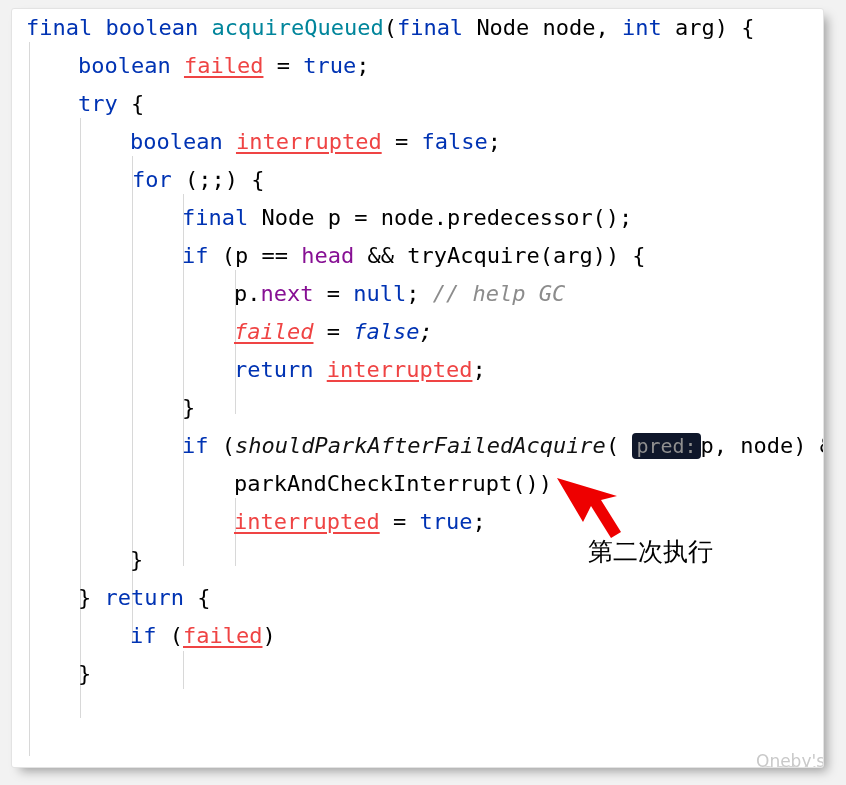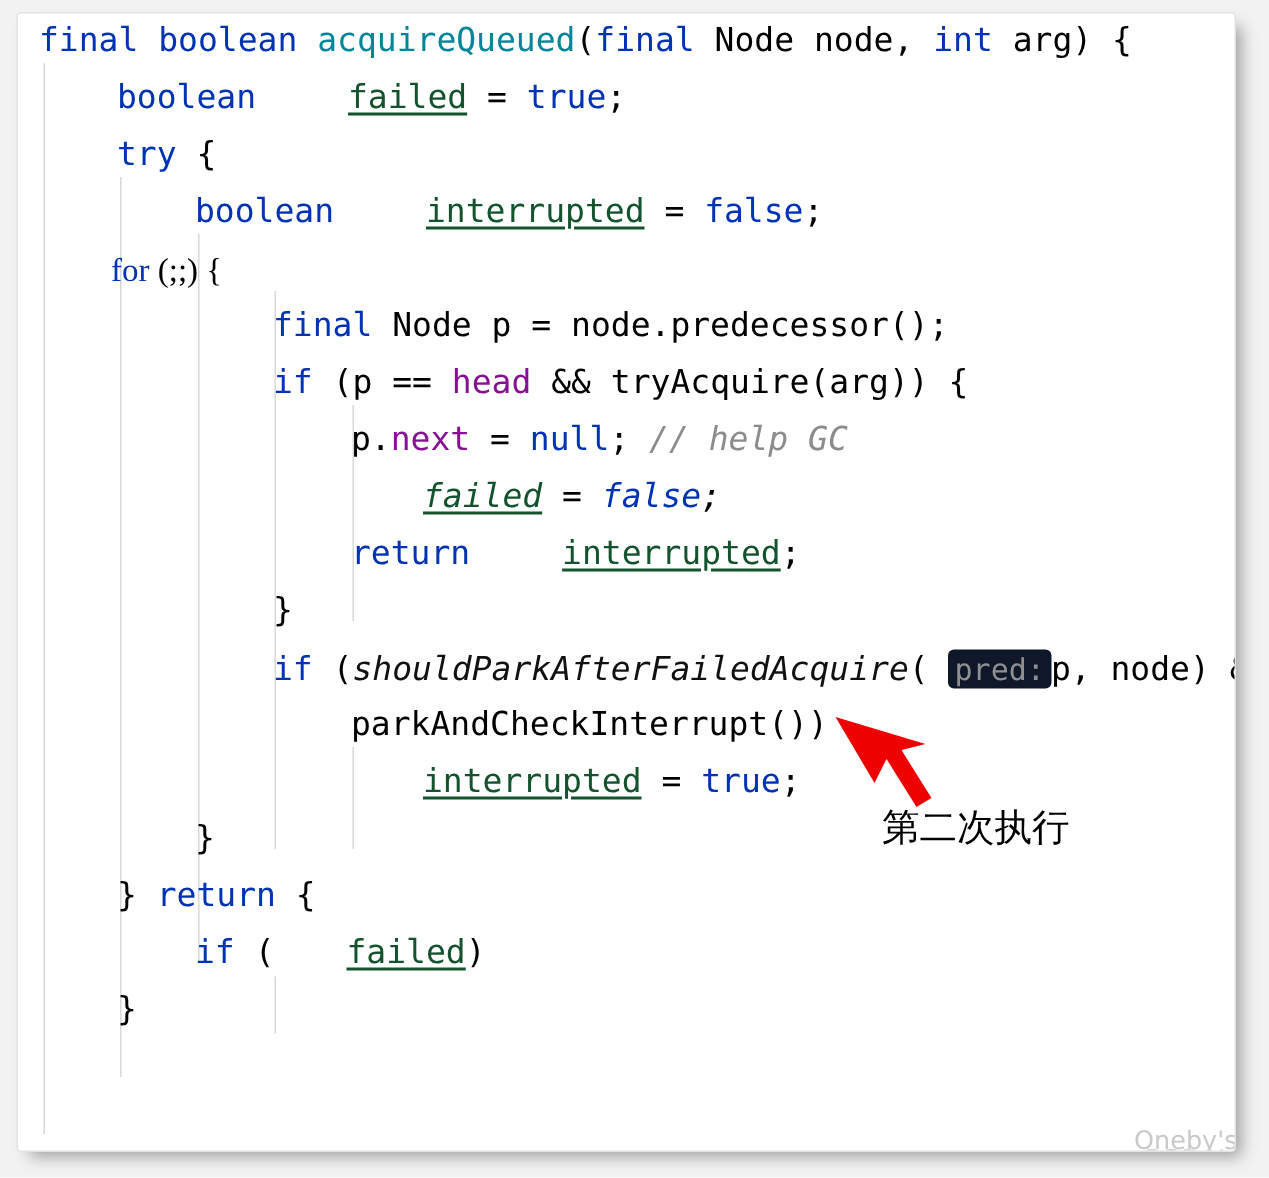--- a/index.html
+++ b/index.html
@@ -52,21 +52,21 @@
     color: #111111;
     padding-left: 14px;
     letter-spacing: 0px;
   }
   .kw      { color: #0033b3; }
   .type    { color: #000000; }
   .method  { color: #00859b; }
   .field   { color: #871094; }
   .comment { color: #8c8c8c; font-style: italic; }
   .static  { font-style: italic; }
-  .localvar{ color: #14532d; text-decoration: underline; text-underline-offset: 3px; margin-left: 48px; }
+  .localvar{ color: #ef4444; text-decoration: underline; text-underline-offset: 3px; }
   .plain   { color: #000000; }
   .hint {
     background: #0f172a;
     color: #8f8f8f;
     border-radius: 4px;
     padding: 1px 4px;
     font-style: normal;
     font-size: 20px;
   }
   
@@ -127,21 +127,21 @@
     <div id="code-lines">
 
       <div class="code-line" style="padding-left:14px;"><span class="kw">final</span> <span class="kw">boolean</span> <span class="method">acquireQueued</span><span class="plain">(</span><span class="kw">final</span> <span class="type">Node</span> <span class="plain">node,</span> <span class="kw">int</span> <span class="plain">arg) {</span></div>
 
       <div class="code-line" style="padding-left:66px;"><span class="kw">boolean</span> <span class="localvar">failed</span> <span class="plain">=</span> <span class="kw">true</span><span class="plain">;</span></div>
 
       <div class="code-line" style="padding-left:66px;"><span class="kw">try</span> <span class="plain">{</span></div>
 
       <div class="code-line" style="padding-left:118px;"><span class="kw">boolean</span> <span class="localvar">interrupted</span> <span class="plain">=</span> <span class="kw">false</span><span class="plain">;</span></div>
 
-      <div class="code-line" style="padding-left:62px;font-family:Liberation Serif, serif;"><span class="kw">for</span> <span class="plain">(;;) {</span></div>
+      <div class="code-line" style="padding-left:120px;"><span class="kw">for</span> <span class="plain">(;;) {</span></div>
 
       <div class="code-line" style="padding-left:170px;"><span class="kw">final</span> <span class="type">Node</span> <span class="plain">p = node.predecessor();</span></div>
 
       <div class="code-line" style="padding-left:170px;"><span class="kw">if</span> <span class="plain">(p ==</span> <span class="field">head</span> <span class="plain">&amp;&amp; tryAcquire(arg)) {</span></div>
 
 
       <div class="code-line" style="padding-left:222px;"><span class="plain">p.</span><span class="field">next</span> <span class="plain">=</span> <span class="kw">null</span><span class="plain">;</span> <span class="comment">// help GC</span></div>
 
       <div class="code-line" style="padding-left:222px;font-style:italic;"><span class="localvar">failed</span> <span class="plain">=</span> <span class="kw">false</span><span class="plain">;</span></div>
 

